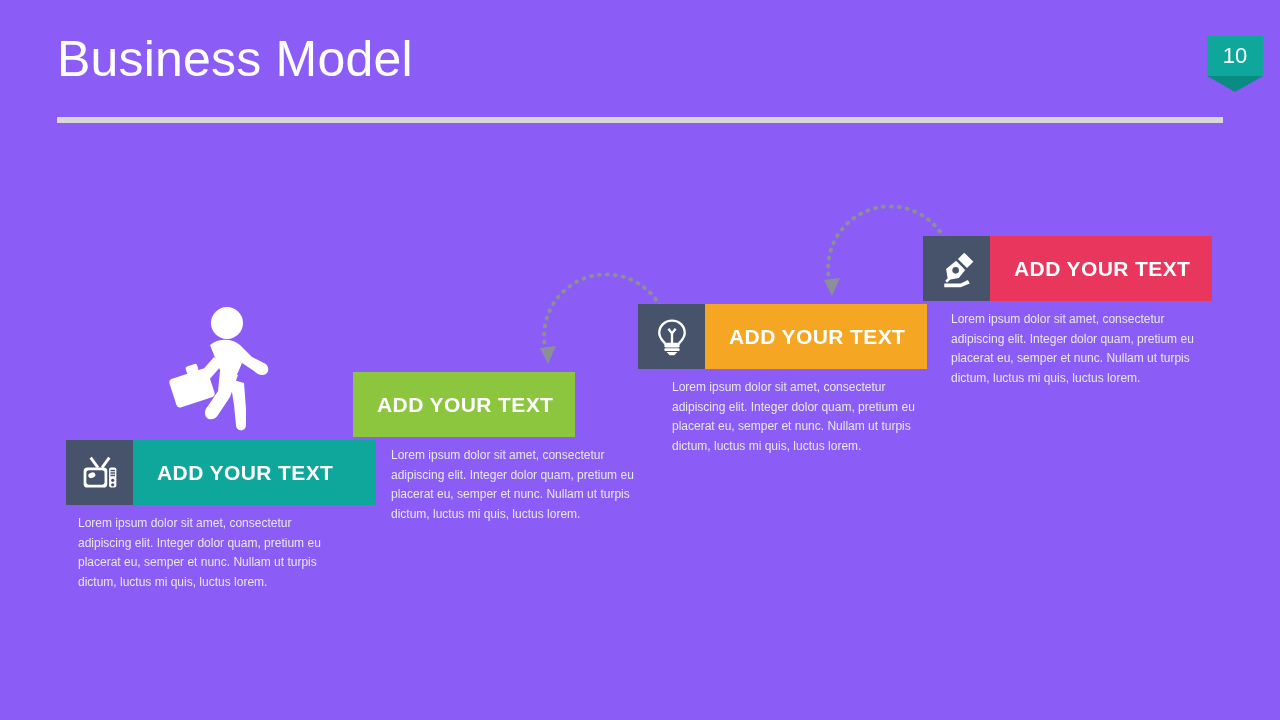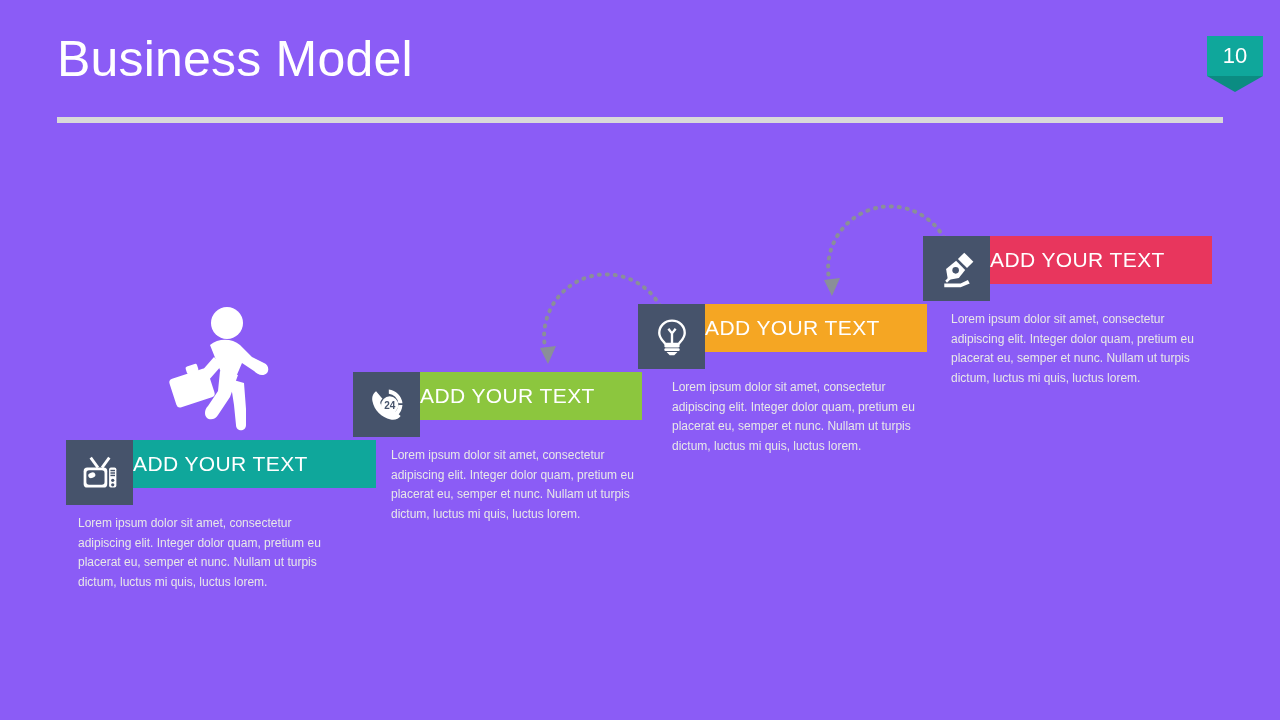--- a/index.html
+++ b/index.html
@@ -107,27 +107,28 @@
     width: 67px;
     height: 65px;
     background: #46536b;
     display: flex;
     align-items: center;
     justify-content: center;
     flex: 0 0 auto;
   }
   .step-icon svg { display: block; }
   .step-label {
-    height: 48px;
+    height: 65px;
     display: flex;
     align-items: center;
+    padding-left: 24px;
     box-sizing: border-box;
     color: #ffffff;
     font-size: 21px;
-    font-weight: normal;
+    font-weight: bold;
     letter-spacing: 0.4px;
     white-space: nowrap;
   }
   .step-body {
     position: absolute;
     top: 74px;
     color: #e8e8e8;
     font-size: 12px;
     line-height: 19.6px;
     font-weight: 400;
@@ -220,31 +221,20 @@
           </g>
         </svg>
       </div>
       <div class="step-label">ADD YOUR TEXT</div>
     </div>
     <div class="step-body">Lorem ipsum dolor sit amet, consectetur adipiscing elit. Integer dolor quam, pretium eu placerat eu, semper et nunc. Nullam ut turpis dictum, luctus mi quis, luctus lorem.</div>
   </div>
 
   <div class="step" id="step-2">
     <div class="step-header">
-      <div class="step-icon">
-        <svg viewBox="0 0 44 44" width="40" height="40" aria-hidden="true">
-          <g fill="#ffffff">
-            <path d="M10 7 C7 9, 5 13, 6 18 C8 28, 16 36, 26 38 C31 39, 35 37, 37 34 L29 27 C27 29, 25 30, 23 29 C19 27, 17 25, 15 21 C14 19, 15 17, 17 15 Z"></path>
-            <path d="M24 5 A 17 17 0 0 1 39 20 L34.5 20 A 12.5 12.5 0 0 0 24 9.5 Z"></path>
-            <path d="M39 22 A 17 17 0 0 1 33 34 L30 30.5 A 12.5 12.5 0 0 0 34.5 22 Z"></path>
-            <circle cx="25" cy="22" r="9.5"></circle>
-            <text x="25" y="26.3" font-family="'Liberation Sans', sans-serif" font-size="11" font-weight="bold" fill="#46536b" text-anchor="middle">24</text>
-          </g>
-        </svg>
-      </div>
       <div class="step-label">ADD YOUR TEXT</div>
     </div>
     <div class="step-body">Lorem ipsum dolor sit amet, consectetur adipiscing elit. Integer dolor quam, pretium eu placerat eu, semper et nunc. Nullam ut turpis dictum, luctus mi quis, luctus lorem.</div>
   </div>
 
   <div class="step" id="step-3">
     <div class="step-header">
       <div class="step-icon">
         <svg viewBox="0 0 44 44" width="40" height="40" aria-hidden="true">
           <g fill="none" stroke="#ffffff" stroke-width="2.6">

